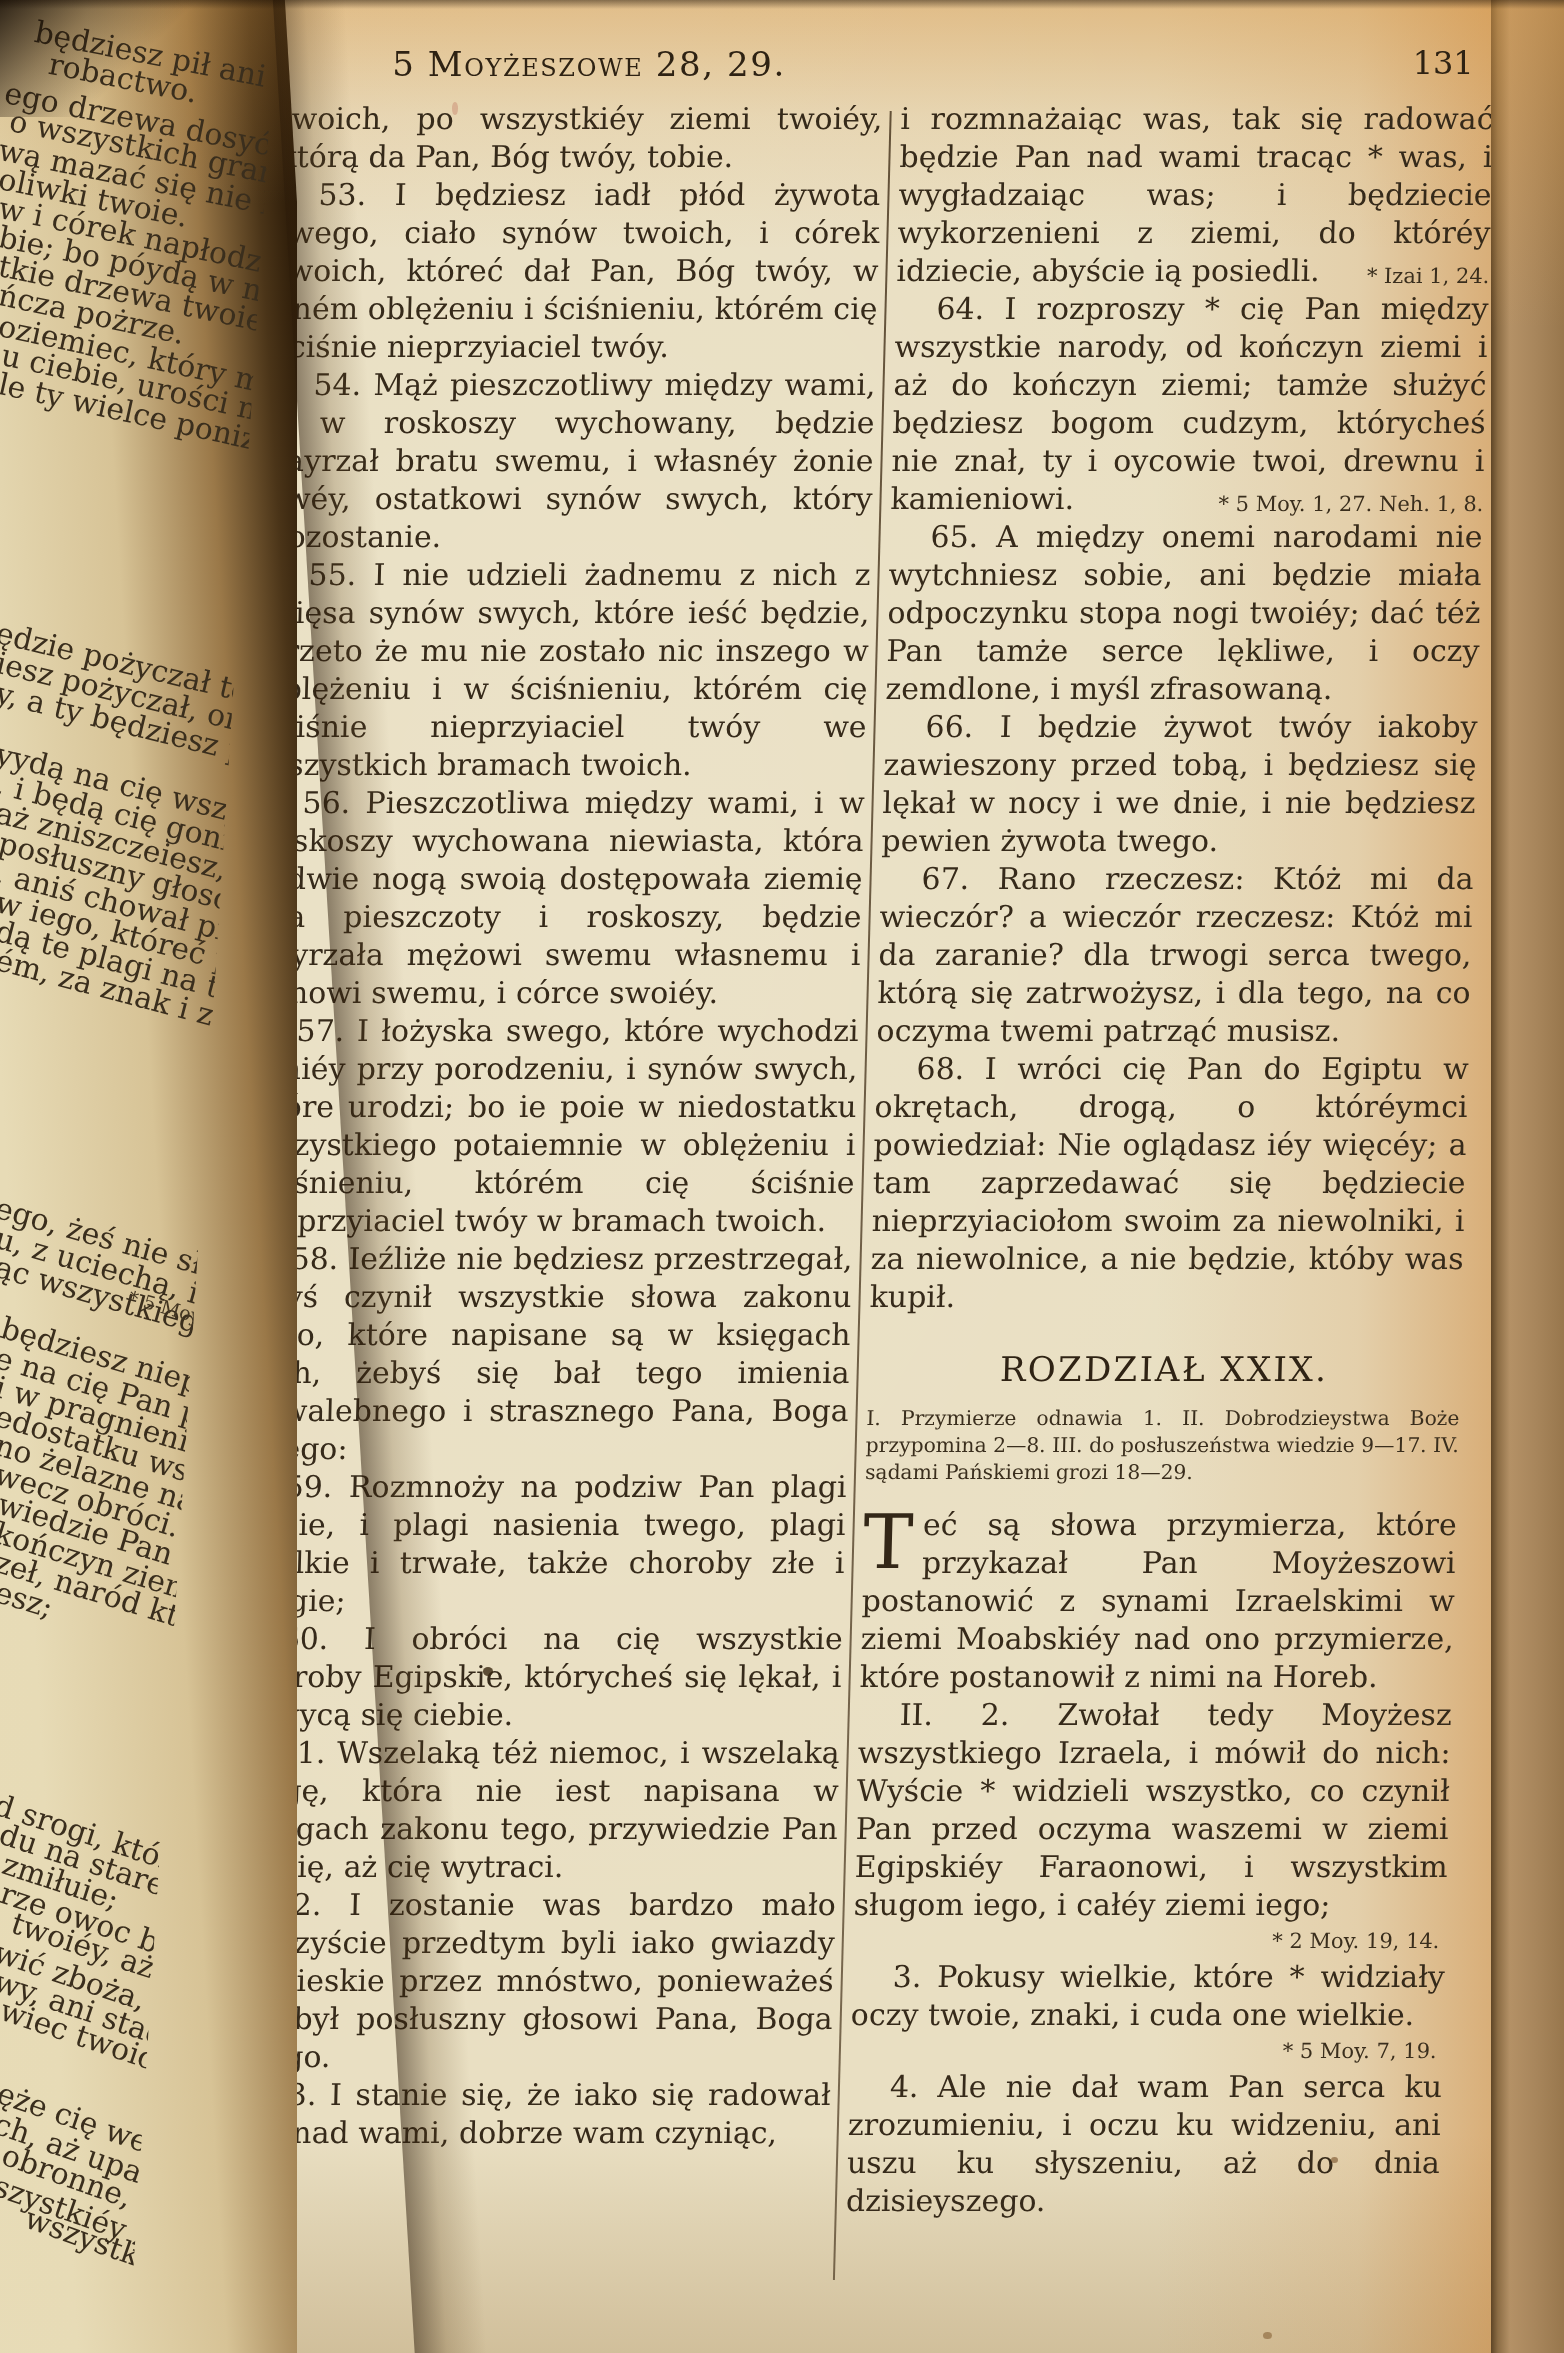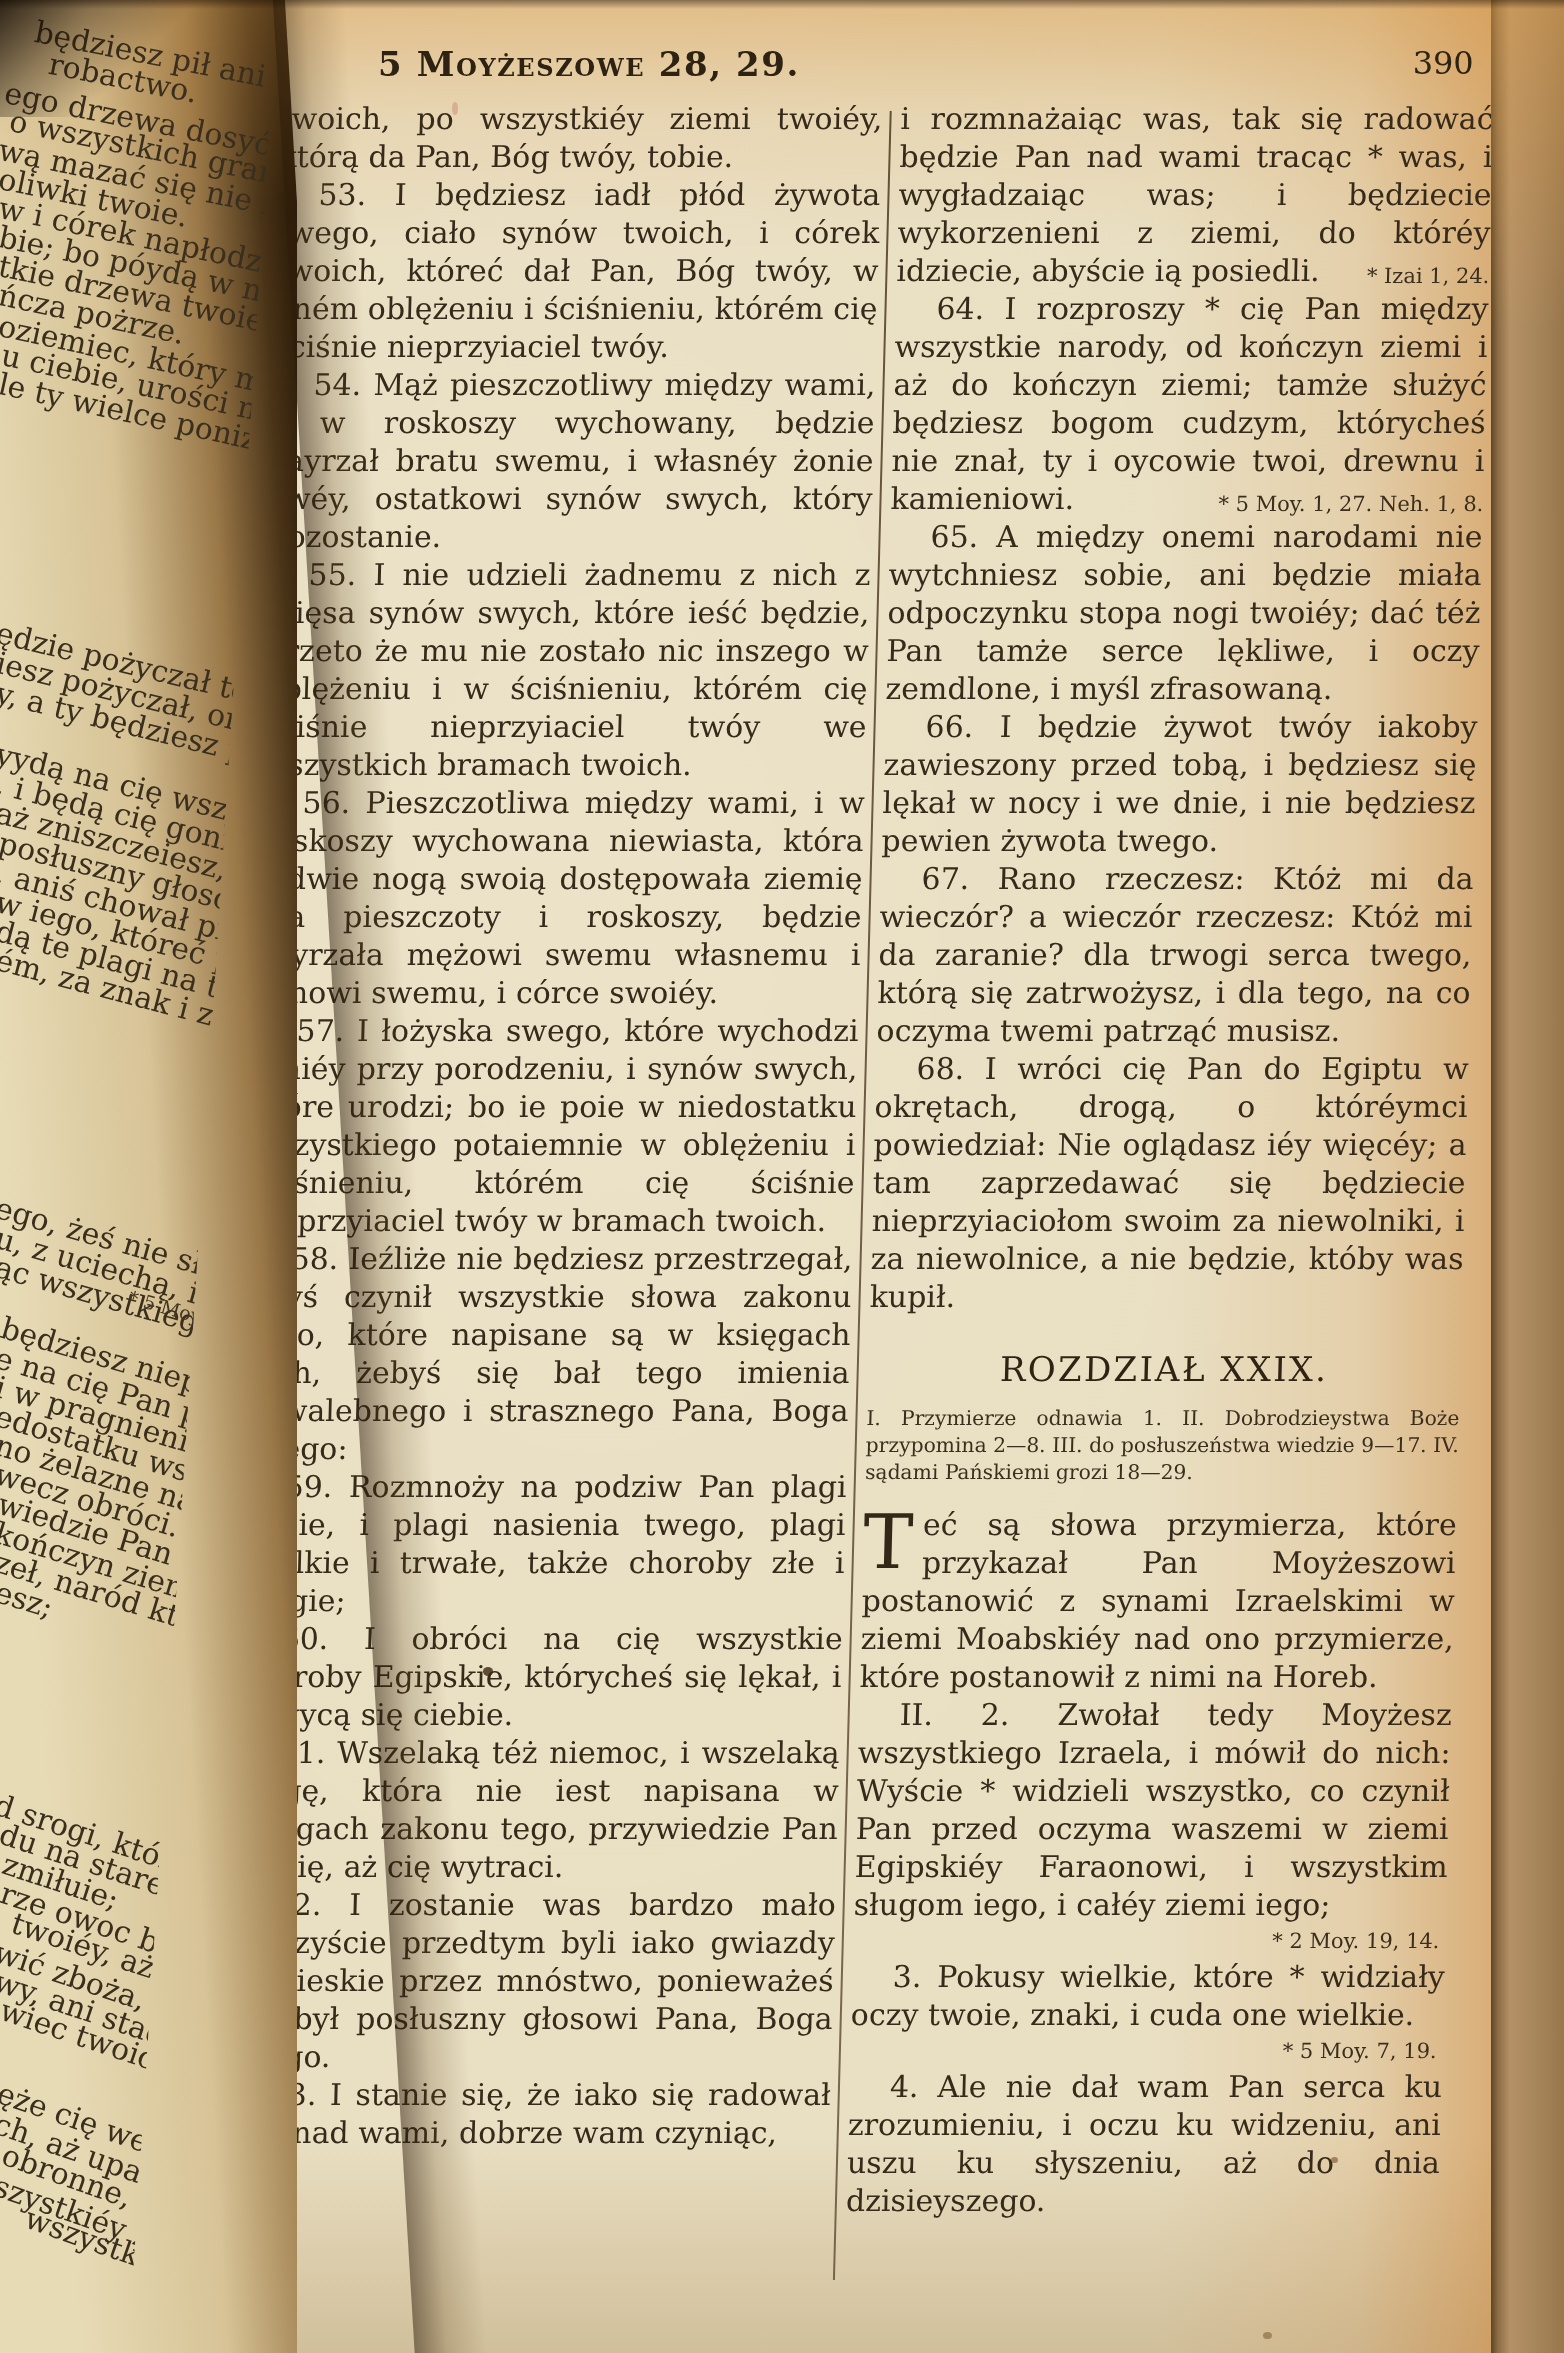--- a/index.html
+++ b/index.html
@@ -19,21 +19,21 @@
       radial-gradient(ellipse at 35% 38%, rgba(255,255,255,0.10), transparent 62%),
       linear-gradient(180deg, rgba(214,148,66,0.48) 0px, rgba(214,148,66,0.14) 117px, rgba(214,148,66,0) 250px),
       linear-gradient(270deg, rgba(200,126,48,0.50) 0px, rgba(200,126,48,0.16) 133px, rgba(200,126,48,0) 336px),
       linear-gradient(0deg, rgba(146,108,52,0.28) 0px, rgba(146,108,52,0) 219px),
       #e9dfc2;
   }
 
   .page-header{position:absolute;top:44px;left:163px;width:1214px;height:55px;}
   .header-title{
     position:absolute;left:0;top:0;width:618px;text-align:center;
-    font-size:34px;font-variant:small-caps;letter-spacing:1.6px;color:#2e2213;font-weight:bold;
+    font-size:34px;font-variant:small-caps;letter-spacing:1.6px;color:#2e2213;
   }
   .page-number{position:absolute;right:20.3px;top:0;font-size:32px;color:#2e2213;}
 
   .columns{
     position:absolute;left:163px;top:100px;width:1214px;height:2238px;
     transform:skewX(-1.5deg);transform-origin:0 0;
   }
   .col{position:absolute;top:0;font-size:30px;line-height:38px;text-align:justify;color:#362a1a;}
   .col-left{left:0;width:603px;}
   .col-right{left:621px;width:593px;}
@@ -108,21 +108,21 @@
   .speck.s4{left:335px;top:102px;width:5.5px;height:12.5px;background:rgba(190,110,90,0.35);}
 </style>
 </head>
 <body>
 
 <div class="photo">
 
   <div class="main-page">
     <div class="page-header">
       <div class="header-title">5 Moyżeszowe 28, 29.</div>
-      <div class="page-number">390</div>
+      <div class="page-number">131</div>
     </div>
 
     <div class="columns">
       <div class="col col-left" id="col-left">
           <p class="verse cont">twoich, po wszystkiéy ziemi twoiéy, którą da Pan, Bóg twóy, tobie.</p>
           <p class="verse"><span class="vnum">53. </span>I będziesz iadł płód żywota twego, ciało synów twoich, i córek twoich, któreć dał Pan, Bóg twóy, w oném oblężeniu i ściśnieniu, którém cię ściśnie nieprzyiaciel twóy.</p>
           <p class="verse"><span class="vnum">54. </span>Mąż pieszczotliwy między wami, i w roskoszy wychowany, będzie zayrzał bratu swemu, i własnéy żonie swéy, ostatkowi synów swych, który pozostanie.</p>
           <p class="verse"><span class="vnum">55. </span>I nie udzieli żadnemu z nich z mięsa synów swych, które ieść będzie, przeto że mu nie zostało nic inszego w oblężeniu i w ściśnieniu, którém cię ściśnie nieprzyiaciel twóy we wszystkich bramach twoich.</p>
           <p class="verse"><span class="vnum">56. </span>Pieszczotliwa między wami, i w roskoszy wychowana niewiasta, która ledwie nogą swoią dostępowała ziemię dla pieszczoty i roskoszy, będzie zayrzała mężowi swemu własnemu i synowi swemu, i córce swoiéy.</p>
           <p class="verse"><span class="vnum">57. </span>I łożyska swego, które wychodzi z niéy przy porodzeniu, i synów swych, które urodzi; bo ie poie w niedostatku wszystkiego potaiemnie w oblężeniu i ściśnieniu, którém cię ściśnie nieprzyiaciel twóy w bramach twoich.</p>

